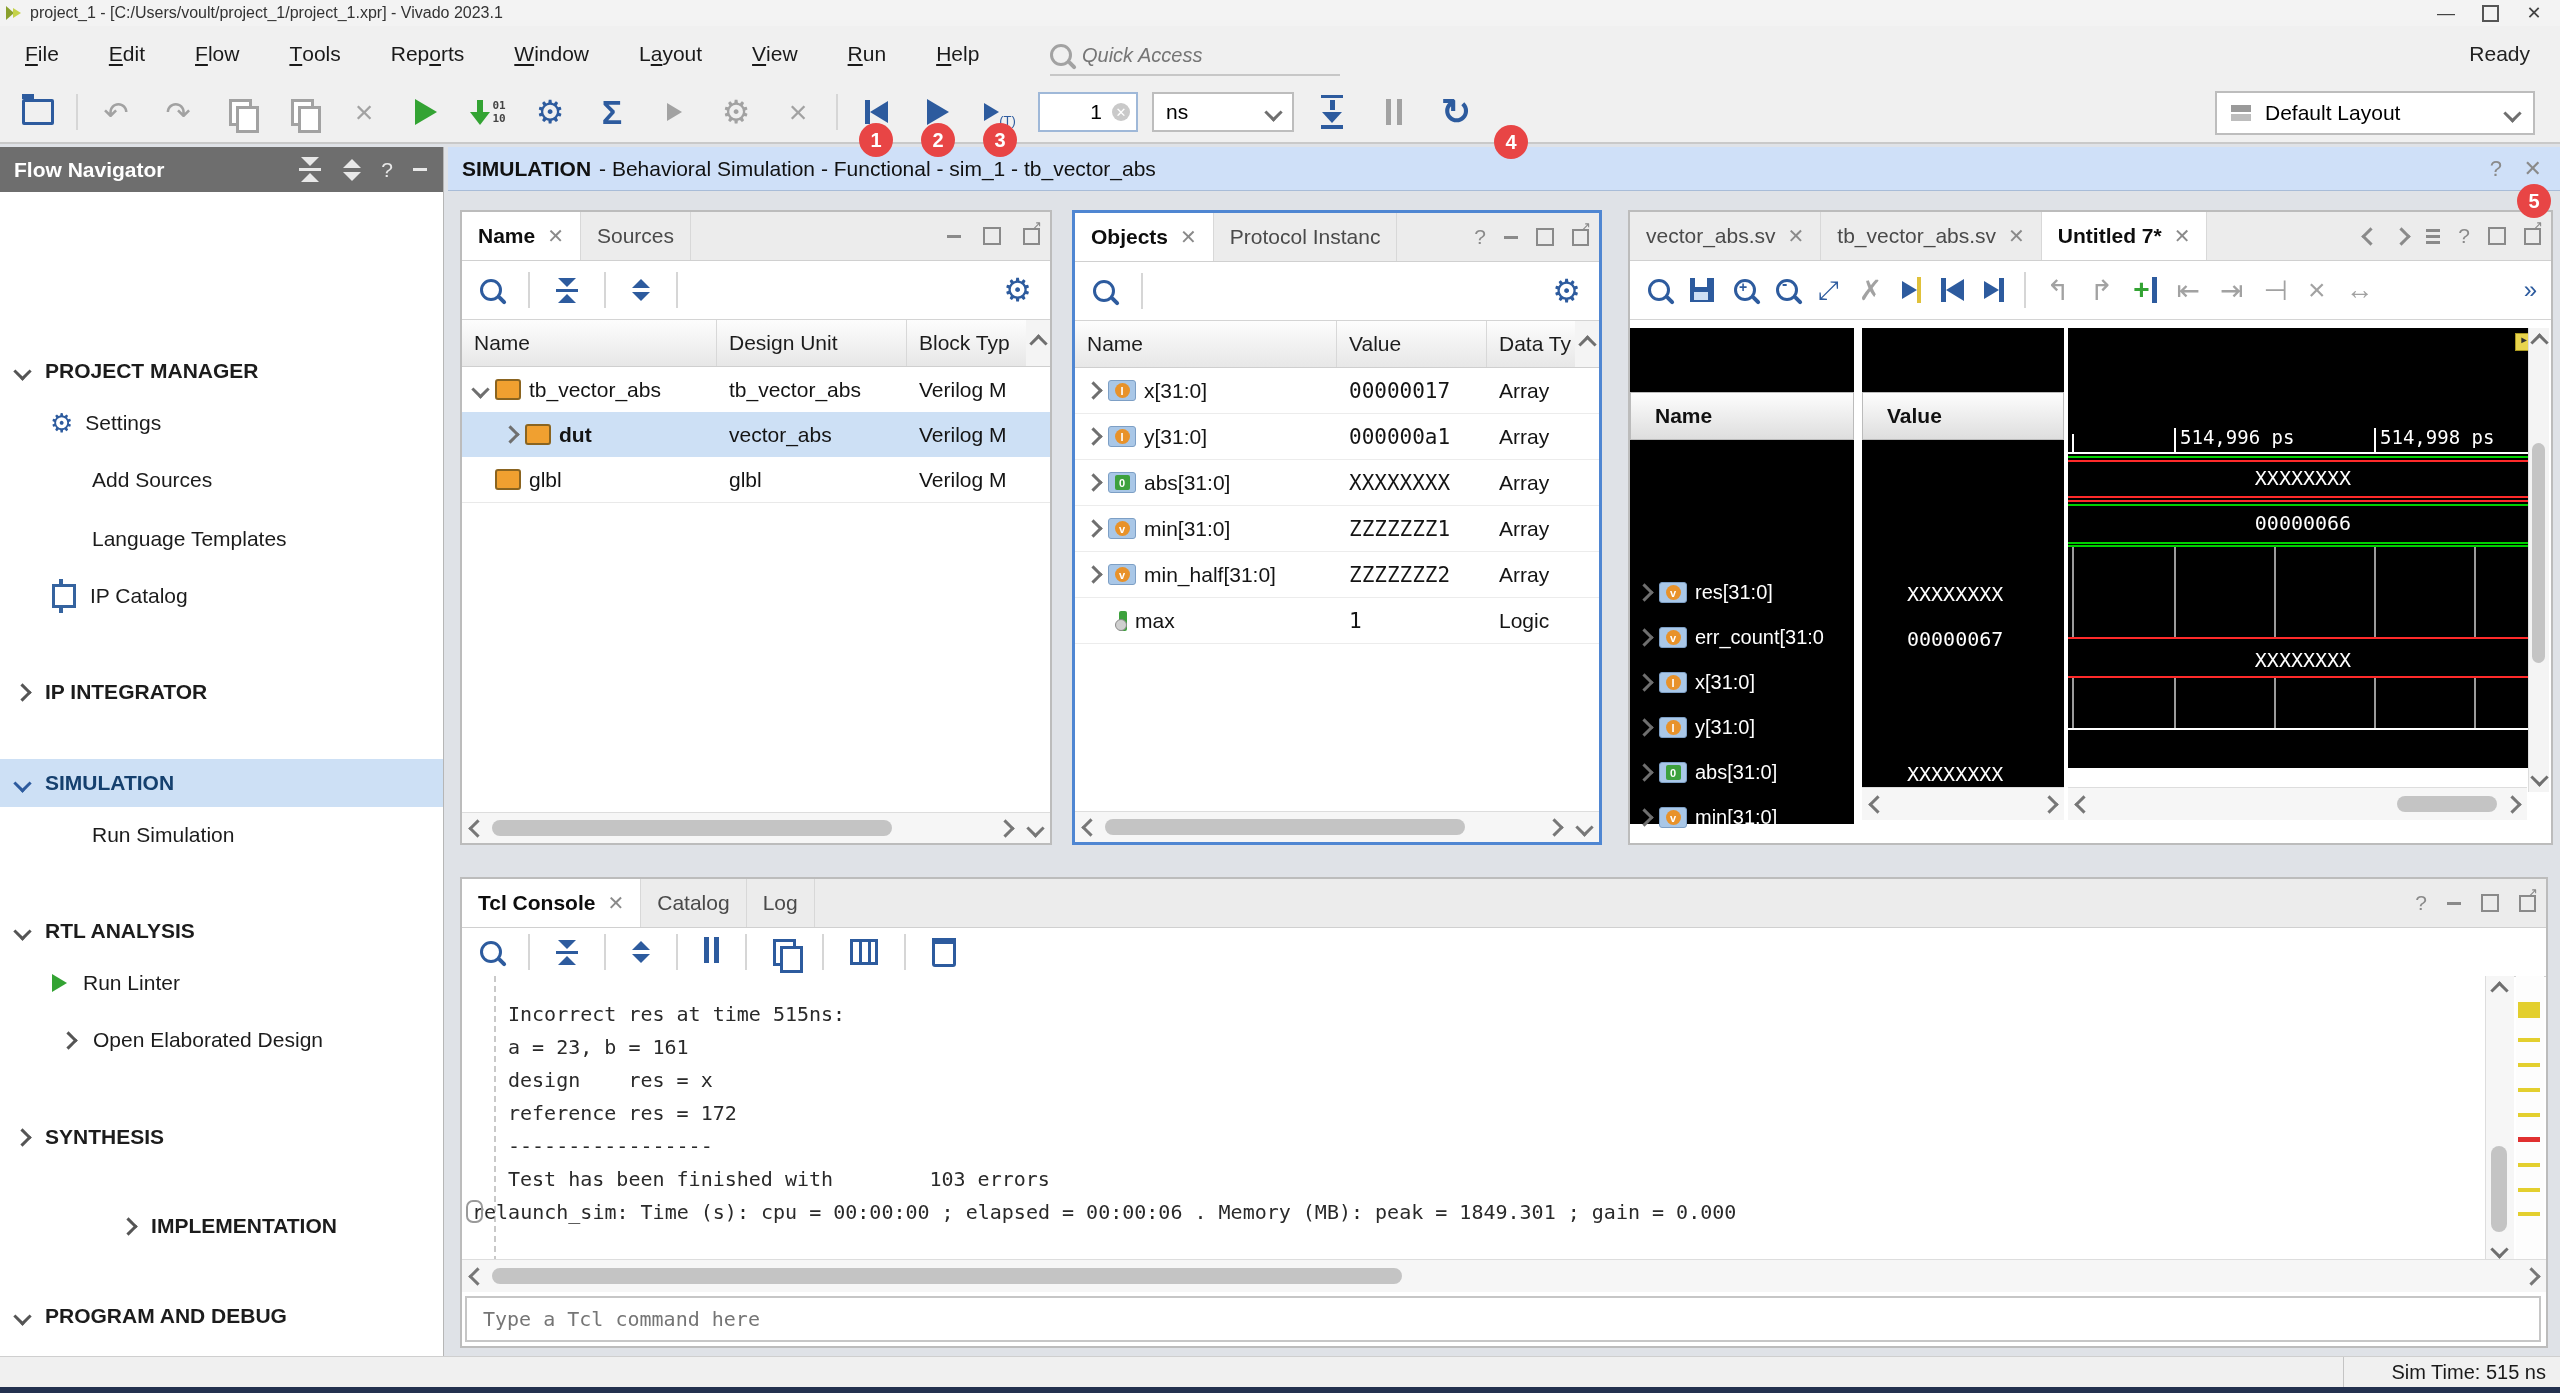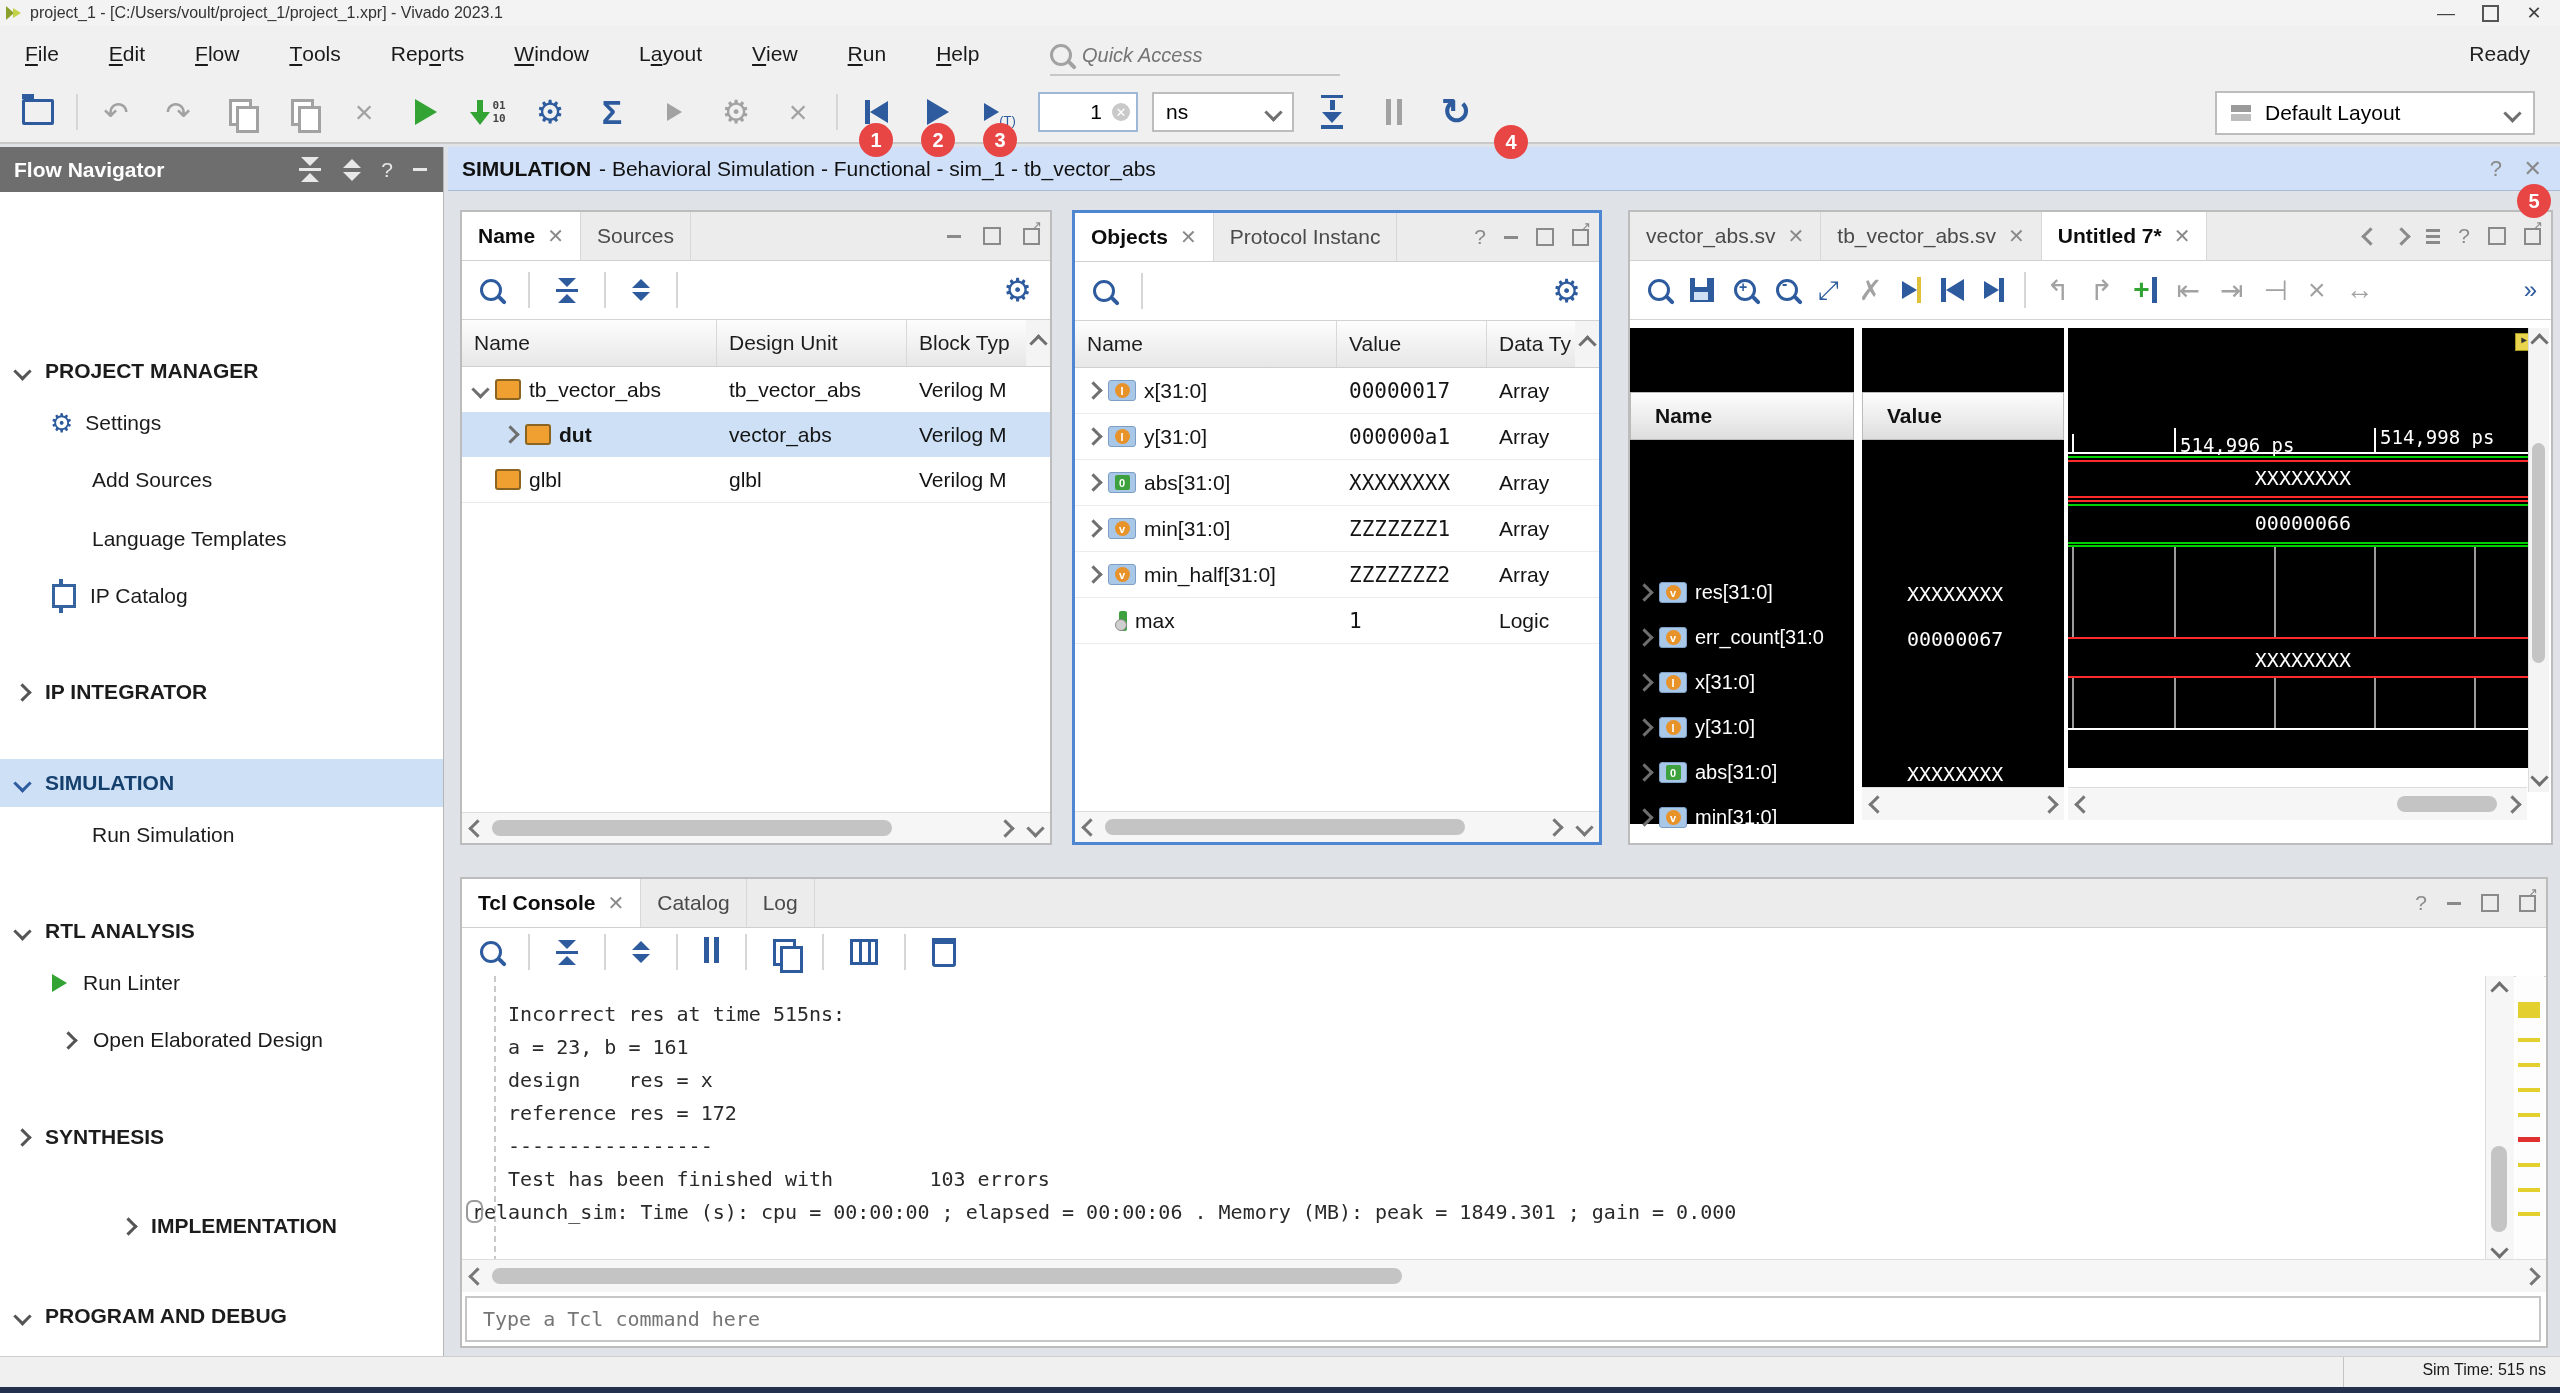--- a/index.html
+++ b/index.html
@@ -88,21 +88,21 @@
   .wval{position:absolute;left:45px;color:#fff;font:20px "DejaVu Sans Mono",monospace;}
   .wline{position:absolute;height:2px;}
   .wvert{position:absolute;width:2px;background:#9b9b9b;}
   .wtext{position:absolute;width:100%;text-align:center;color:#fff;font:20px "DejaVu Sans Mono",monospace;}
   .wtick{position:absolute;width:2px;background:#fff;}
   .wlabel{position:absolute;color:#fff;font:19px "DejaVu Sans Mono",monospace;}
   
   .cline{white-space:pre;font:20px "DejaVu Sans Mono",monospace;color:#2a2a2a;line-height:33px;}
   .ymark{position:absolute;left:2px;width:22px;height:4px;background:#e3cf2e;}
   .rmark{position:absolute;left:2px;width:22px;height:5px;background:#e03030;}
-  #statusbar{left:0;top:1356px;width:2560px;height:31px;background:#f0f0f0;border-top:1px solid #cfcfcf;font-size:16px;color:#1a1a1a;}
+  #statusbar{left:0;top:1356px;width:2560px;height:31px;background:#f0f0f0;border-top:1px solid #cfcfcf;font-size:20px;color:#1a1a1a;}
   #botedge{left:0;top:1387px;width:2560px;height:6px;background:#23314f;}
 </style>
 </head>
 <body>
 
 <div id="app">
 
   <div id="titlebar" class="abs">
     <span class="vivlogo"></span>
     <span>project_1 - [C:/Users/voult/project_1/project_1.xpr] - Vivado 2023.1</span>
@@ -699,21 +699,21 @@
         </span>
     </div>
 
     <div class="wavecol" style="left:438px;top:116px;width:470px;height:440px;">
       <span style="position:absolute;right:5px;top:5px;width:16px;height:16px;background:#e8d44d;border:1px solid #a8971f;font:700 10px 'Liberation Sans',sans-serif;color:#333;text-align:center;">▸</span>
 
       <div class="wline" style="left:0;top:124px;width:100%;background:#fff;"></div>
       <span class="wtick" style="left:4px;top:106px;height:18px;"></span>
       <span class="wtick" style="left:106px;top:100px;height:24px;"></span>
       <span class="wtick" style="left:306px;top:100px;height:24px;"></span>
-      <span class="wlabel" style="left:112px;top:98px;margin-top:8px;">514,996 ps</span>
+      <span class="wlabel" style="left:112px;top:98px;">514,996 ps</span>
       <span class="wlabel" style="left:312px;top:98px;">514,998 ps</span>
 
       <div class="wline" style="left:0;top:128px;width:100%;background:#00d000;"></div>
       <div class="wline" style="left:0;top:132px;width:100%;background:#ff2a2a;"></div>
       <div class="wtext" style="top:138px;">XXXXXXXX</div>
       <div class="wline" style="left:0;top:168px;width:100%;background:#ff2a2a;"></div>
 
       <div class="wline" style="left:0;top:172px;width:100%;background:#ff2a2a;"></div>
       <div class="wline" style="left:0;top:176px;width:100%;background:#00d000;"></div>
       <div class="wtext" style="top:183px;">00000066</div>

